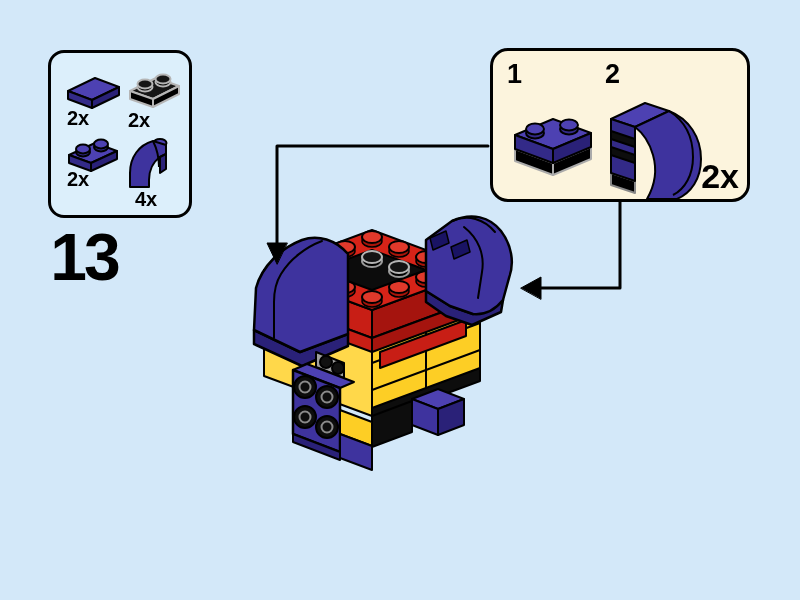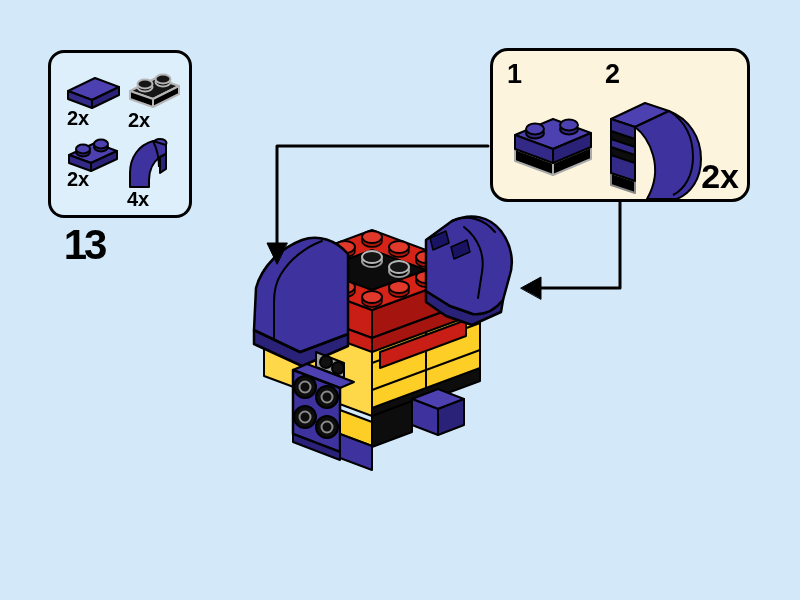--- a/index.html
+++ b/index.html
@@ -13,21 +13,21 @@
     left:48px;top:50px;width:144px;height:168px;
     border-radius:16px;background:#dceffb;
   }
   .callout-panel{
     left:490px;top:48px;width:260px;height:154px;
     border-radius:18px;background:#fcf4dd;
   }
   .qty{position:absolute;color:#000;font-weight:700;font-size:20px;line-height:1;}
   .step-number{
     position:absolute;left:26px;top:224px;width:116px;
-    text-align:center;font-size:42px;font-weight:700;color:#000;
+    text-align:center;font-size:66px;font-weight:700;color:#000;
     letter-spacing:-3px;line-height:1;
   }
   .substep-num{position:absolute;font-size:27px;font-weight:700;color:#000;line-height:1;}
   .callout-qty{position:absolute;right:8px;bottom:6px;font-size:34px;font-weight:700;color:#000;line-height:1;}
   .abs{position:absolute;}
   svg{display:block;}
   #scene{position:absolute;left:0;top:0;z-index:1;}
   .panel{z-index:2;}
   .step-number{z-index:2;}
 </style>
@@ -190,21 +190,21 @@
   <div class="qty" style="left:16px;top:116px">2x</div>
 
   <svg class="abs" style="left:72px;top:78px" width="52" height="60" viewBox="0 0 52 60">
     <g stroke="#000" stroke-width="2" stroke-linejoin="round">
       <ellipse cx="37" cy="12" rx="6.5" ry="4" fill="#4d41b2"></ellipse>
       <path d="M 7,56 L 7,42 C 7,26 16,14 30,10 L 43,14 L 43,23 L 37,26 C 30,31 26,40 26,49 L 26,56 Z" fill="#3e339e"></path>
       <polygon points="43,23 43,38 37,42 37,26" fill="#2a2178"></polygon>
       <path d="M 30,10 C 34,18 36,27 36,36" fill="none" stroke-width="2"></path>
     </g>
   </svg>
-  <div class="qty" style="left:76px;top:136px">4x</div>
+  <div class="qty" style="left:84px;top:136px">4x</div>
 </div>
 
 <div class="step-number">13</div>
 
 <div class="panel callout-panel">
   <div class="substep-num" style="left:14px;top:10px">1</div>
   <div class="substep-num" style="left:112px;top:10px">2</div>
 
   <svg class="abs" style="left:14px;top:58px" width="92" height="72" viewBox="0 0 92 72">
     <g stroke-linejoin="round">

